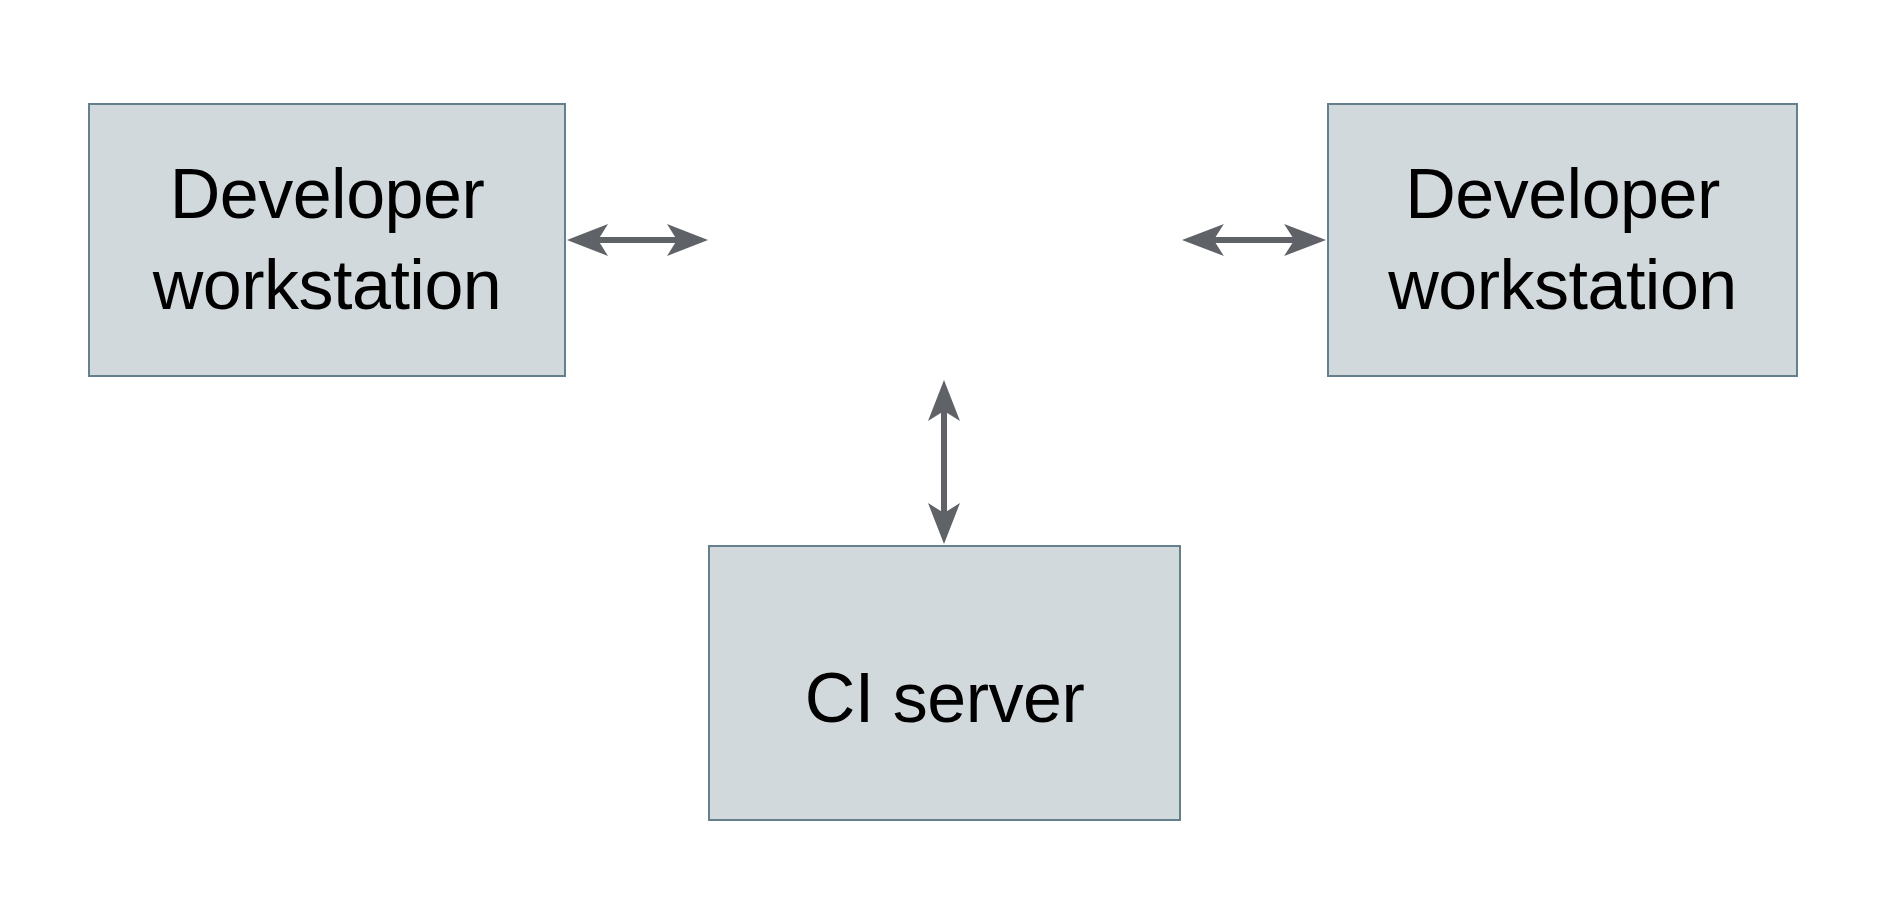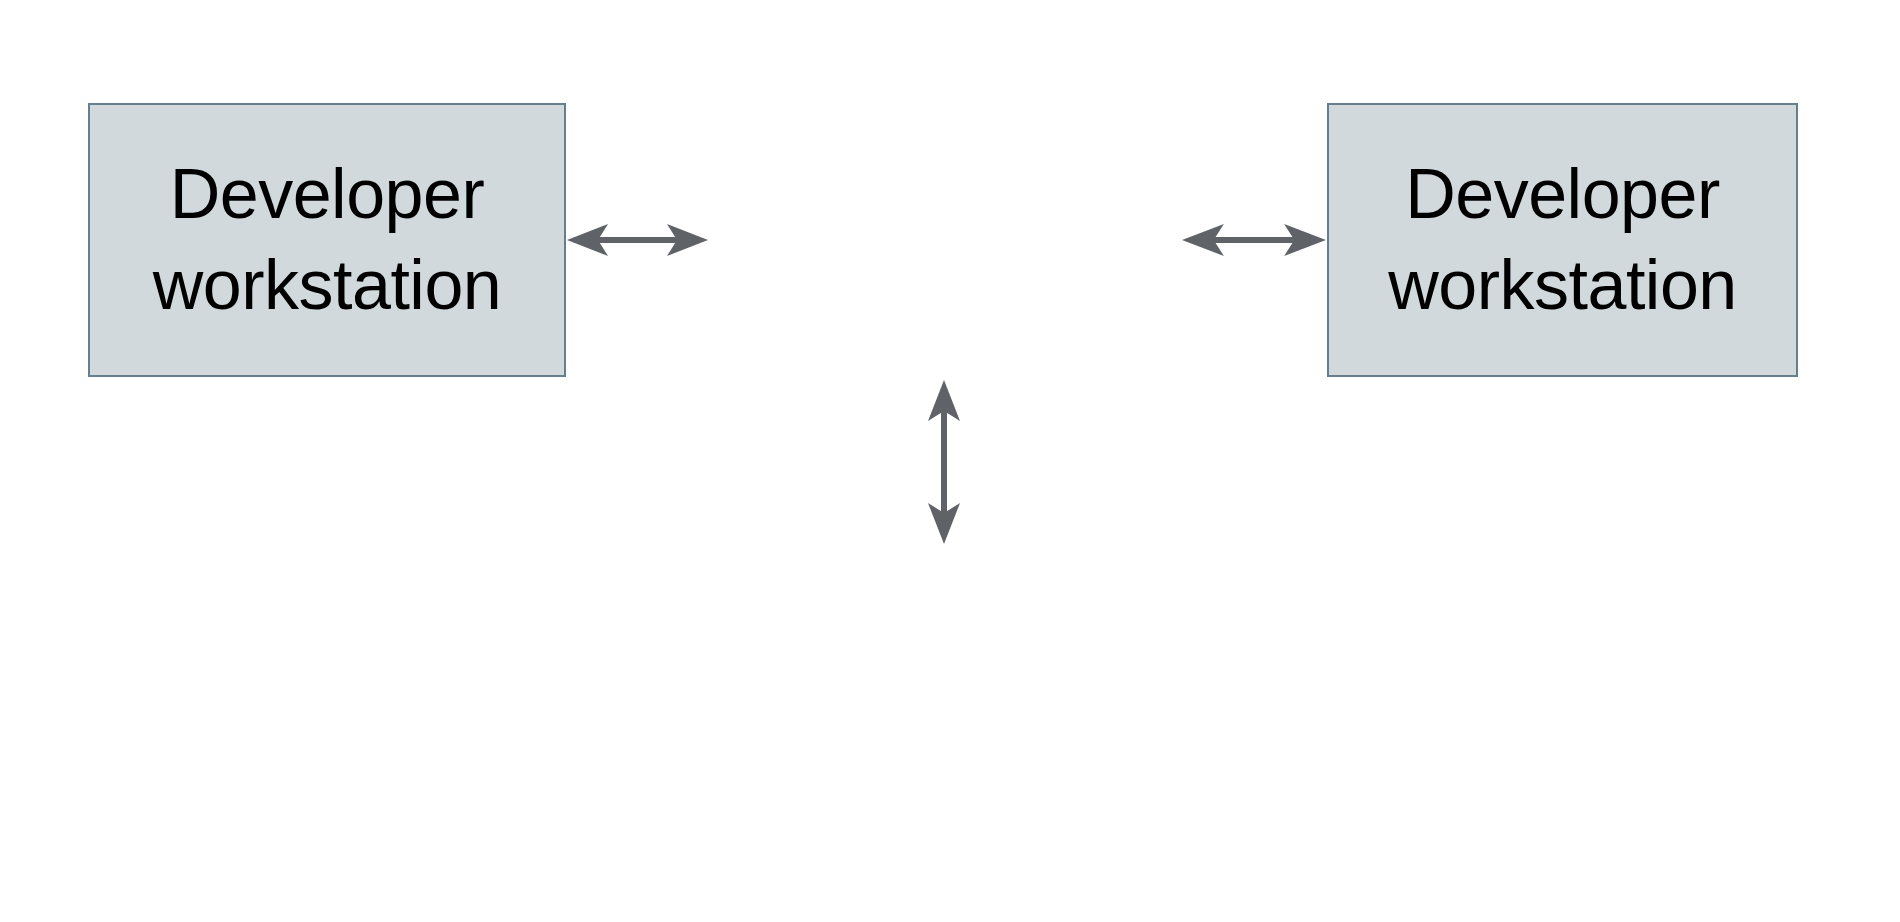--- a/index.html
+++ b/index.html
@@ -54,20 +54,23 @@
     <span class="node-label">Developer
 workstation</span>
   </div>
 
 
   <div class="node node-dev-right">
     <span class="node-label">Developer
 workstation</span>
   </div>
 
+  <div class="node node-ci">
+    <span class="node-label">CI server</span>
+  </div>
 
   <svg class="edge edge-left" viewBox="0 0 143 34" preserveAspectRatio="none">
     <line x1="30" y1="17" x2="113" y2="17" stroke-width="6" stroke="#5f6368"></line>
     <polygon points="1,17 42,1 32,17 42,33" fill="#5f6368"></polygon>
     <polygon points="142,17 101,1 111,17 101,33" fill="#5f6368"></polygon>
   </svg>
 
   <svg class="edge edge-right" viewBox="0 0 143 34" preserveAspectRatio="none">
     <line x1="30" y1="17" x2="113" y2="17" stroke-width="6" stroke="#5f6368"></line>
     <polygon points="1,17 42,1 32,17 42,33" fill="#5f6368"></polygon>

